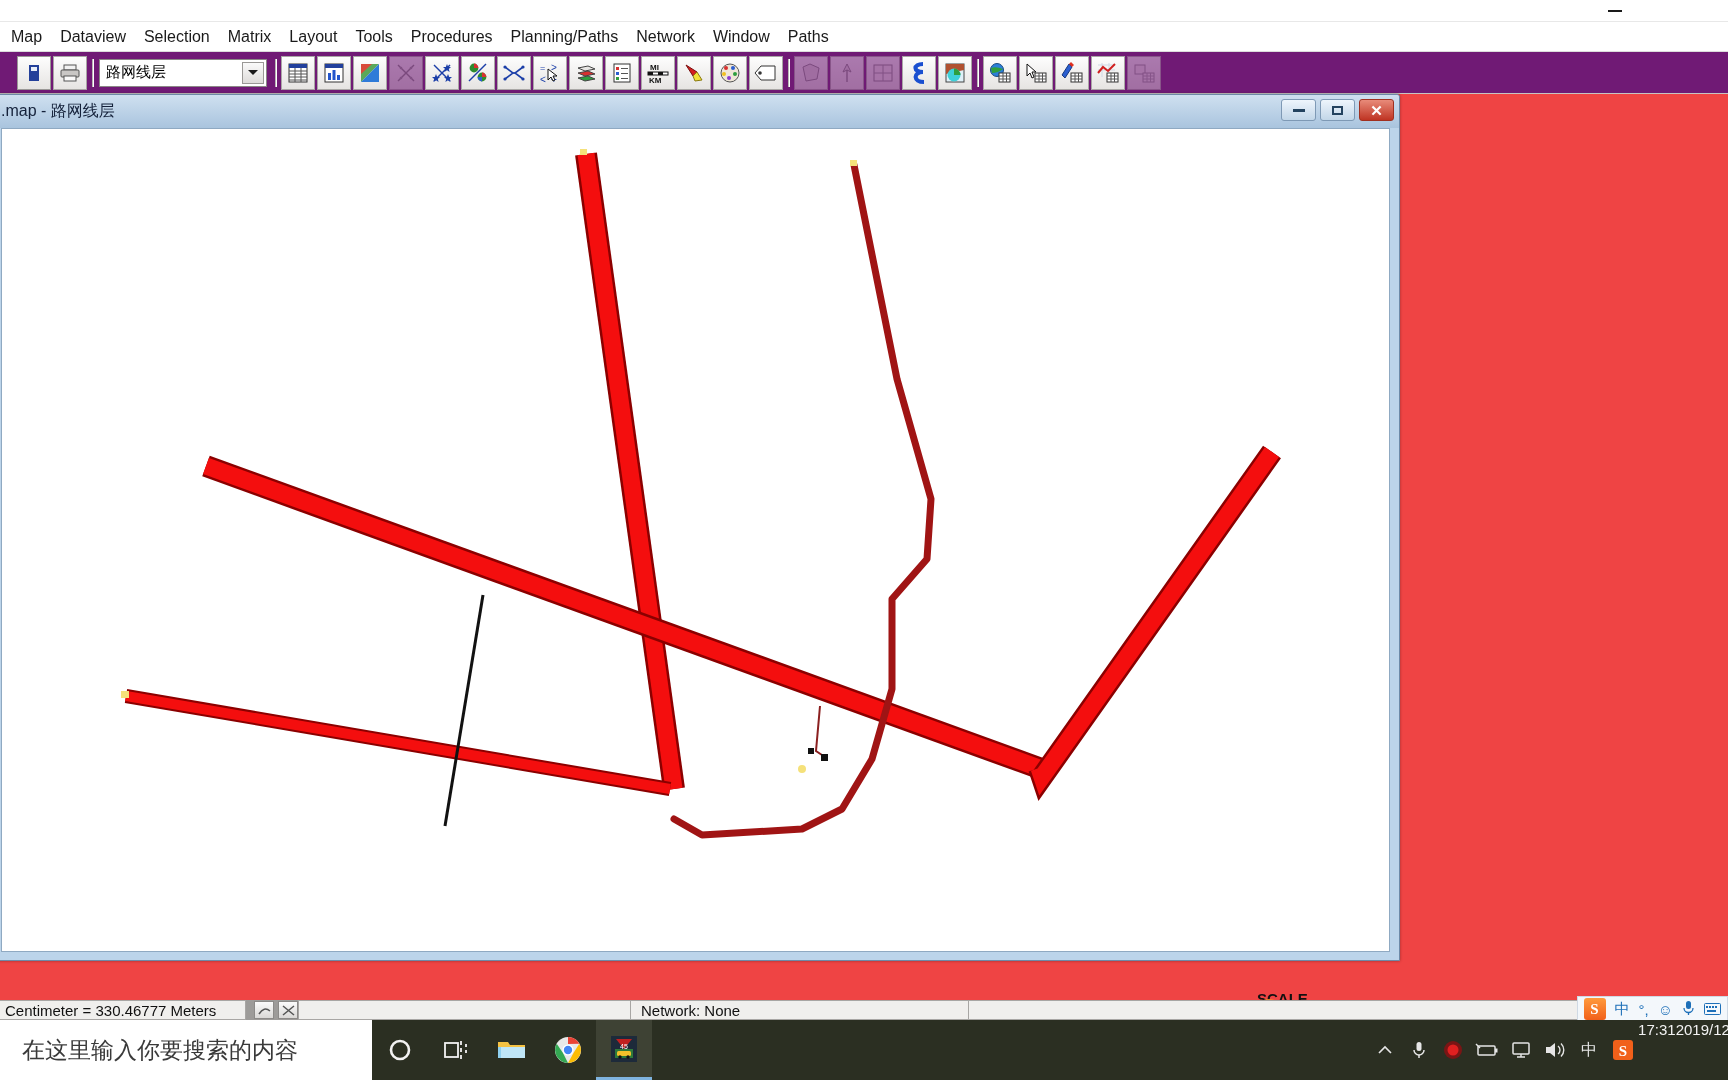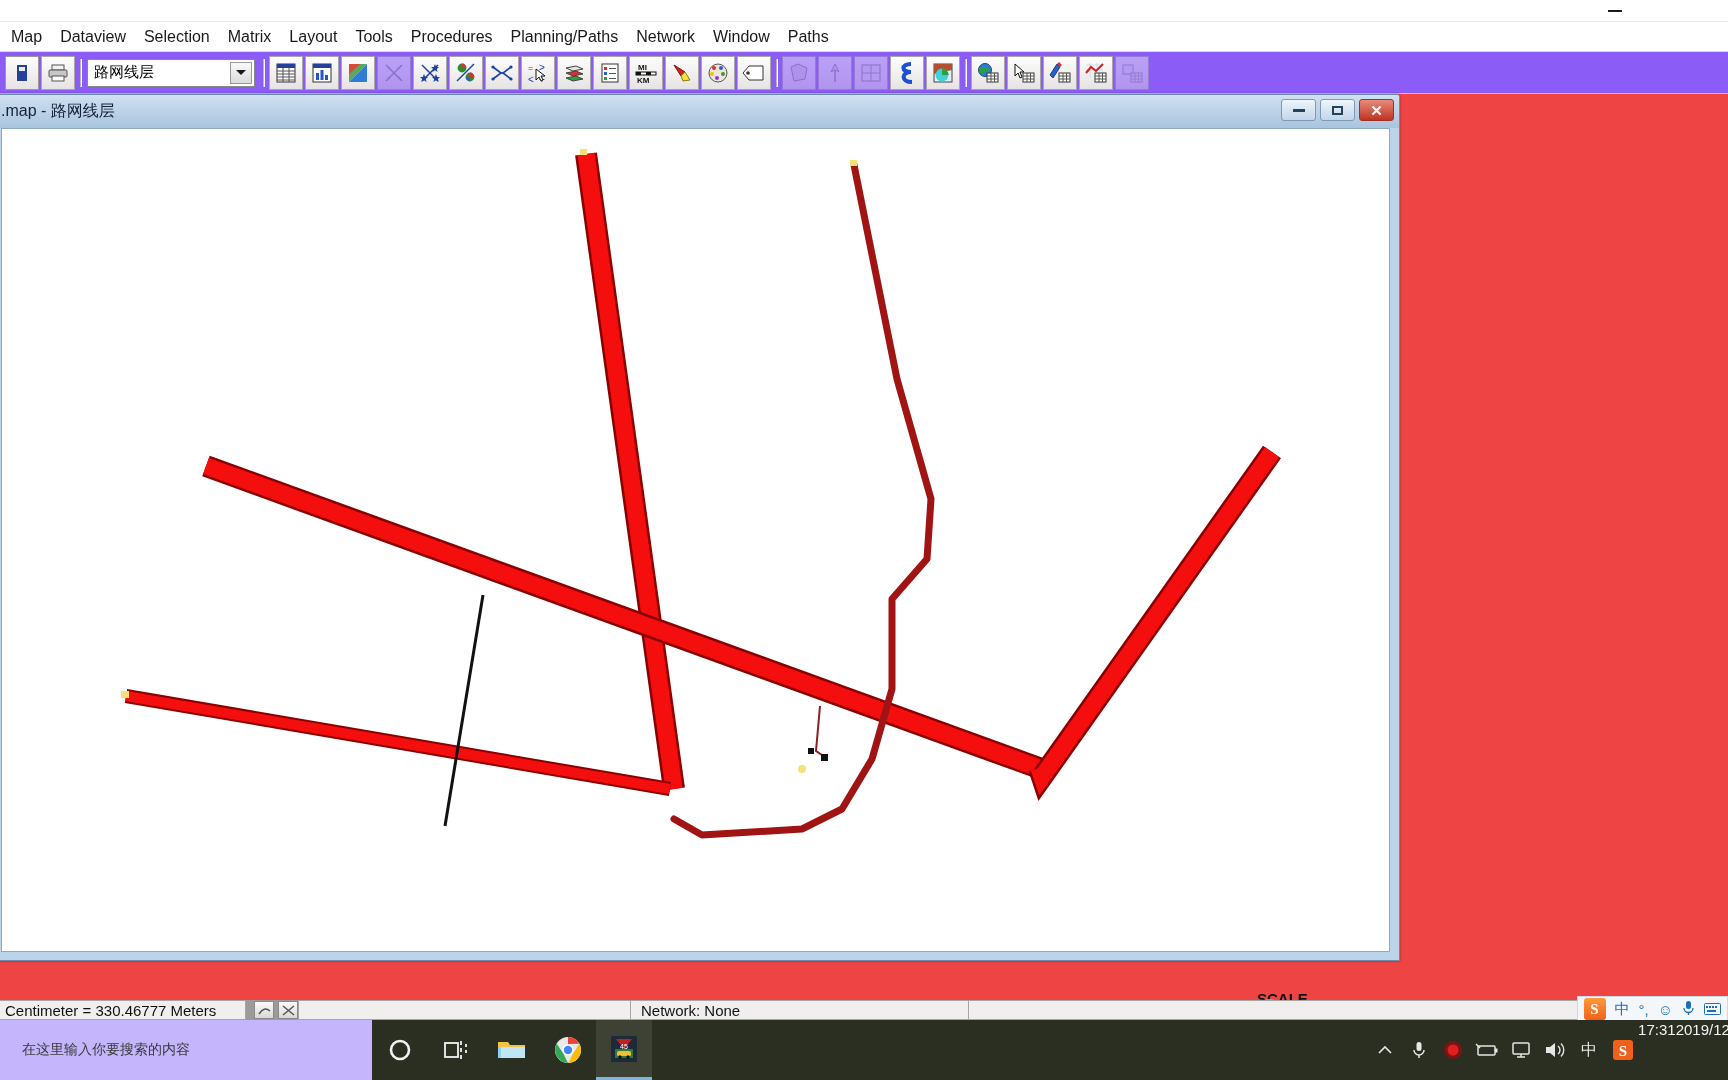--- a/index.html
+++ b/index.html
@@ -43,24 +43,24 @@
     font-size: 16px; color: #1a1a1a;
     padding: 3px 9px;
     white-space: nowrap;
     cursor: default;
   }
 
   
   .toolbar {
     position: absolute; left: 0; top: 52px;
     width: 1728px; height: 42px;
-    background: #8b5cf6;
+    background: #701a75;
     border-bottom: 1px solid #c6c4c2;
     display: flex; align-items: center;
-    padding-left: 4px;
+    padding-left: 16px;
   }
   .tb-divider {
     width: 1px; height: 28px; margin: 0 4px;
     background: #b8b6b4; box-shadow: 1px 0 0 #ffffff;
   }
   .tb-btn {
     width: 34px; height: 34px;
     margin: 0 1px;
     border: 1px solid #a9a7a5;
     background: linear-gradient(#fdfdfd,#e6e4e2);
@@ -202,24 +202,24 @@
 
   
   .taskbar {
     position: absolute; left: 0; top: 1020px;
     width: 1728px; height: 60px;
     background: #2b2f22;
     display: flex; align-items: center;
   }
   .tb-search {
     width: 372px; height: 60px;
-    background: #c4b5fd;
+    background: #ffffff;
     display: flex; align-items: center;
     padding-left: 22px;
-    font-size: 14px; color: #3a3a3a;
+    font-size: 23px; color: #3a3a3a;
     white-space: nowrap;
   }
   .task-icon {
     width: 56px; height: 60px;
     display: flex; align-items: center; justify-content: center;
   }
   .task-icon.active { background: #3e4234; border-bottom: 3px solid #7fb4e0; }
   .tray {
     position: absolute; right: 0; top: 0; height: 60px;
     display: flex; align-items: center; gap: 0px; padding-right: 4px;

